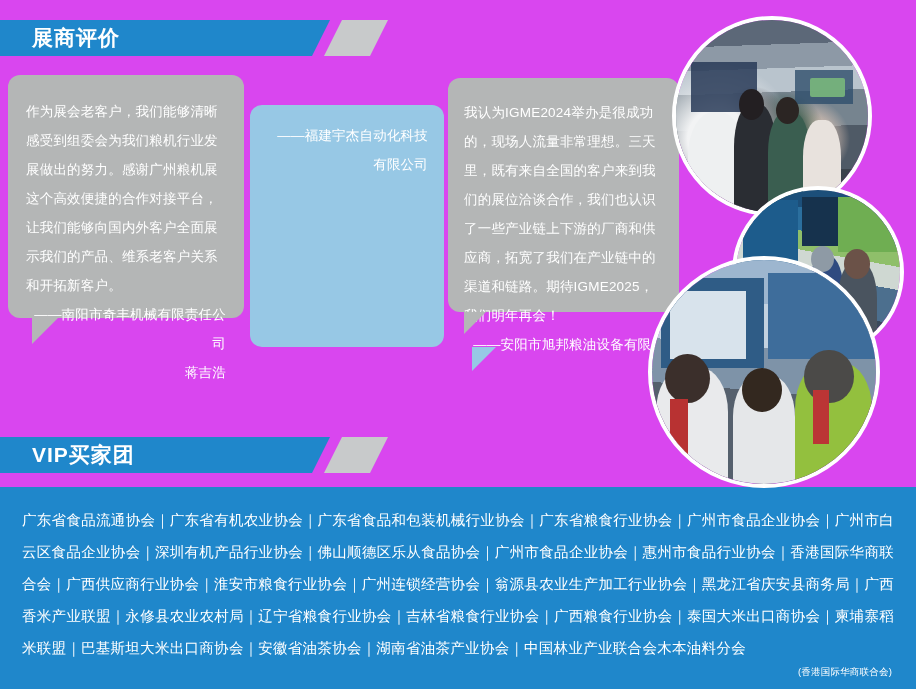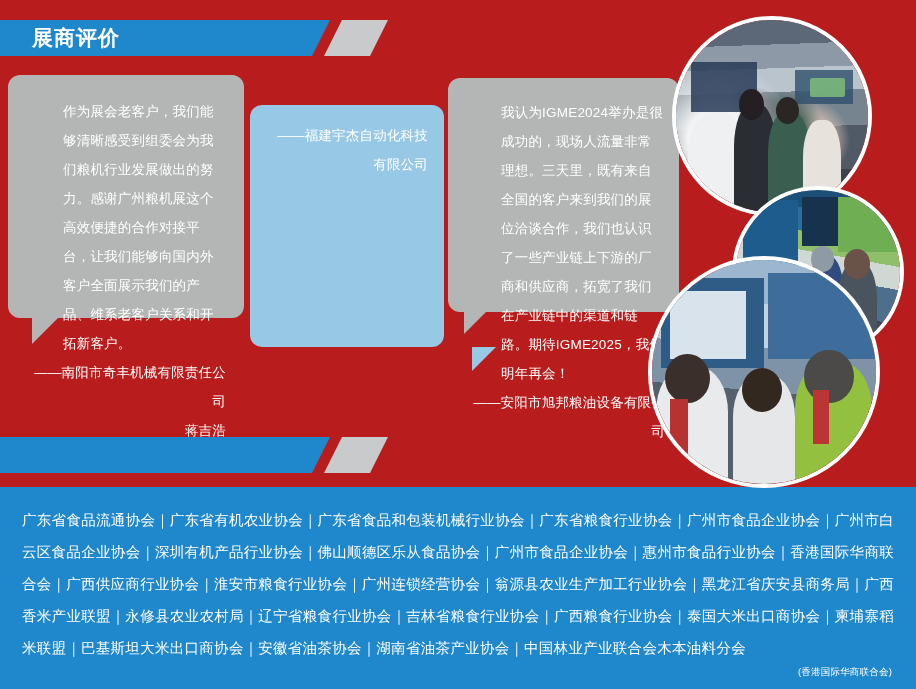--- a/index.html
+++ b/index.html
@@ -2,21 +2,21 @@
 <html><head>
 <meta charset="utf-8">
 <style>
   * { box-sizing: border-box; margin: 0; padding: 0; }
   html, body {
     width: 916px; height: 689px;
     background: #ffffff;
     font-family: "Liberation Sans", "DejaVu Sans", sans-serif;
     overflow: hidden;
   }
-  .page { position: relative; width: 916px; height: 605px; background:#b91c1c; }
+  .page { position: relative; width: 916px; height: 605px; background:#d946ef; }
 
   
   .section-header {
     position: absolute;
     height: 36px;
     left: 0;
   }
   .sh-blue {
     position: absolute; left: 0; top: 0; height: 36px;
     background: #1f87cb;
@@ -49,21 +49,21 @@
 
   
   .bubble {
     position: absolute;
     border-radius: 12px;
     color: #ffffff;
     font-size: 13.5px;
     line-height: 29px;
     letter-spacing: 0.2px;
   }
-  .bubble .btext { display: block; padding: 0; white-space: pre-line; margin-left: 37px; }
+  .bubble .btext { display: block; padding: 0; white-space: pre-line; }
   .bubble .attrib { display: block; text-align: right; white-space: pre-line; }
   .tail {
     position: absolute;
     width: 0; height: 0;
   }
 
   
   #bubble-1 {
     left: 8px; top: 75px; width: 236px; height: 243px;
     background: #b4b6b6;
@@ -257,20 +257,21 @@
           <div class="cacc9"></div>
         <div class="cacc10"></div>
           <div class="cacc11"></div>
       </div>
     </div>
   </div>
 
   <div class="section-header" id="vip-header">
     <div class="sh-gray"></div>
     <div class="sh-blue"></div>
+    <div class="sh-title">VIP买家团</div>
   </div>
 
   <div id="vip-panel">
     <div id="vip-list">广东省食品流通协会｜广东省有机农业协会｜广东省食品和包装机械行业协会｜广东省粮食行业协会｜广州市食品企业协会｜广州市白云区食品企业协会｜深圳有机产品行业协会｜佛山顺德区乐从食品协会｜广州市食品企业协会｜惠州市食品行业协会｜香港国际华商联合会｜广西供应商行业协会｜淮安市粮食行业协会｜广州连锁经营协会｜翁源县农业生产加工行业协会｜黑龙江省庆安县商务局｜广西香米产业联盟｜永修县农业农村局｜辽宁省粮食行业协会｜吉林省粮食行业协会｜广西粮食行业协会｜泰国大米出口商协会｜柬埔寨稻米联盟｜巴基斯坦大米出口商协会｜安徽省油茶协会｜湖南省油茶产业协会｜中国林业产业联合会木本油料分会</div>
     <div id="vip-note">(香港国际华商联合会)</div>
   </div>
 
 </div>
 
 </body></html>

